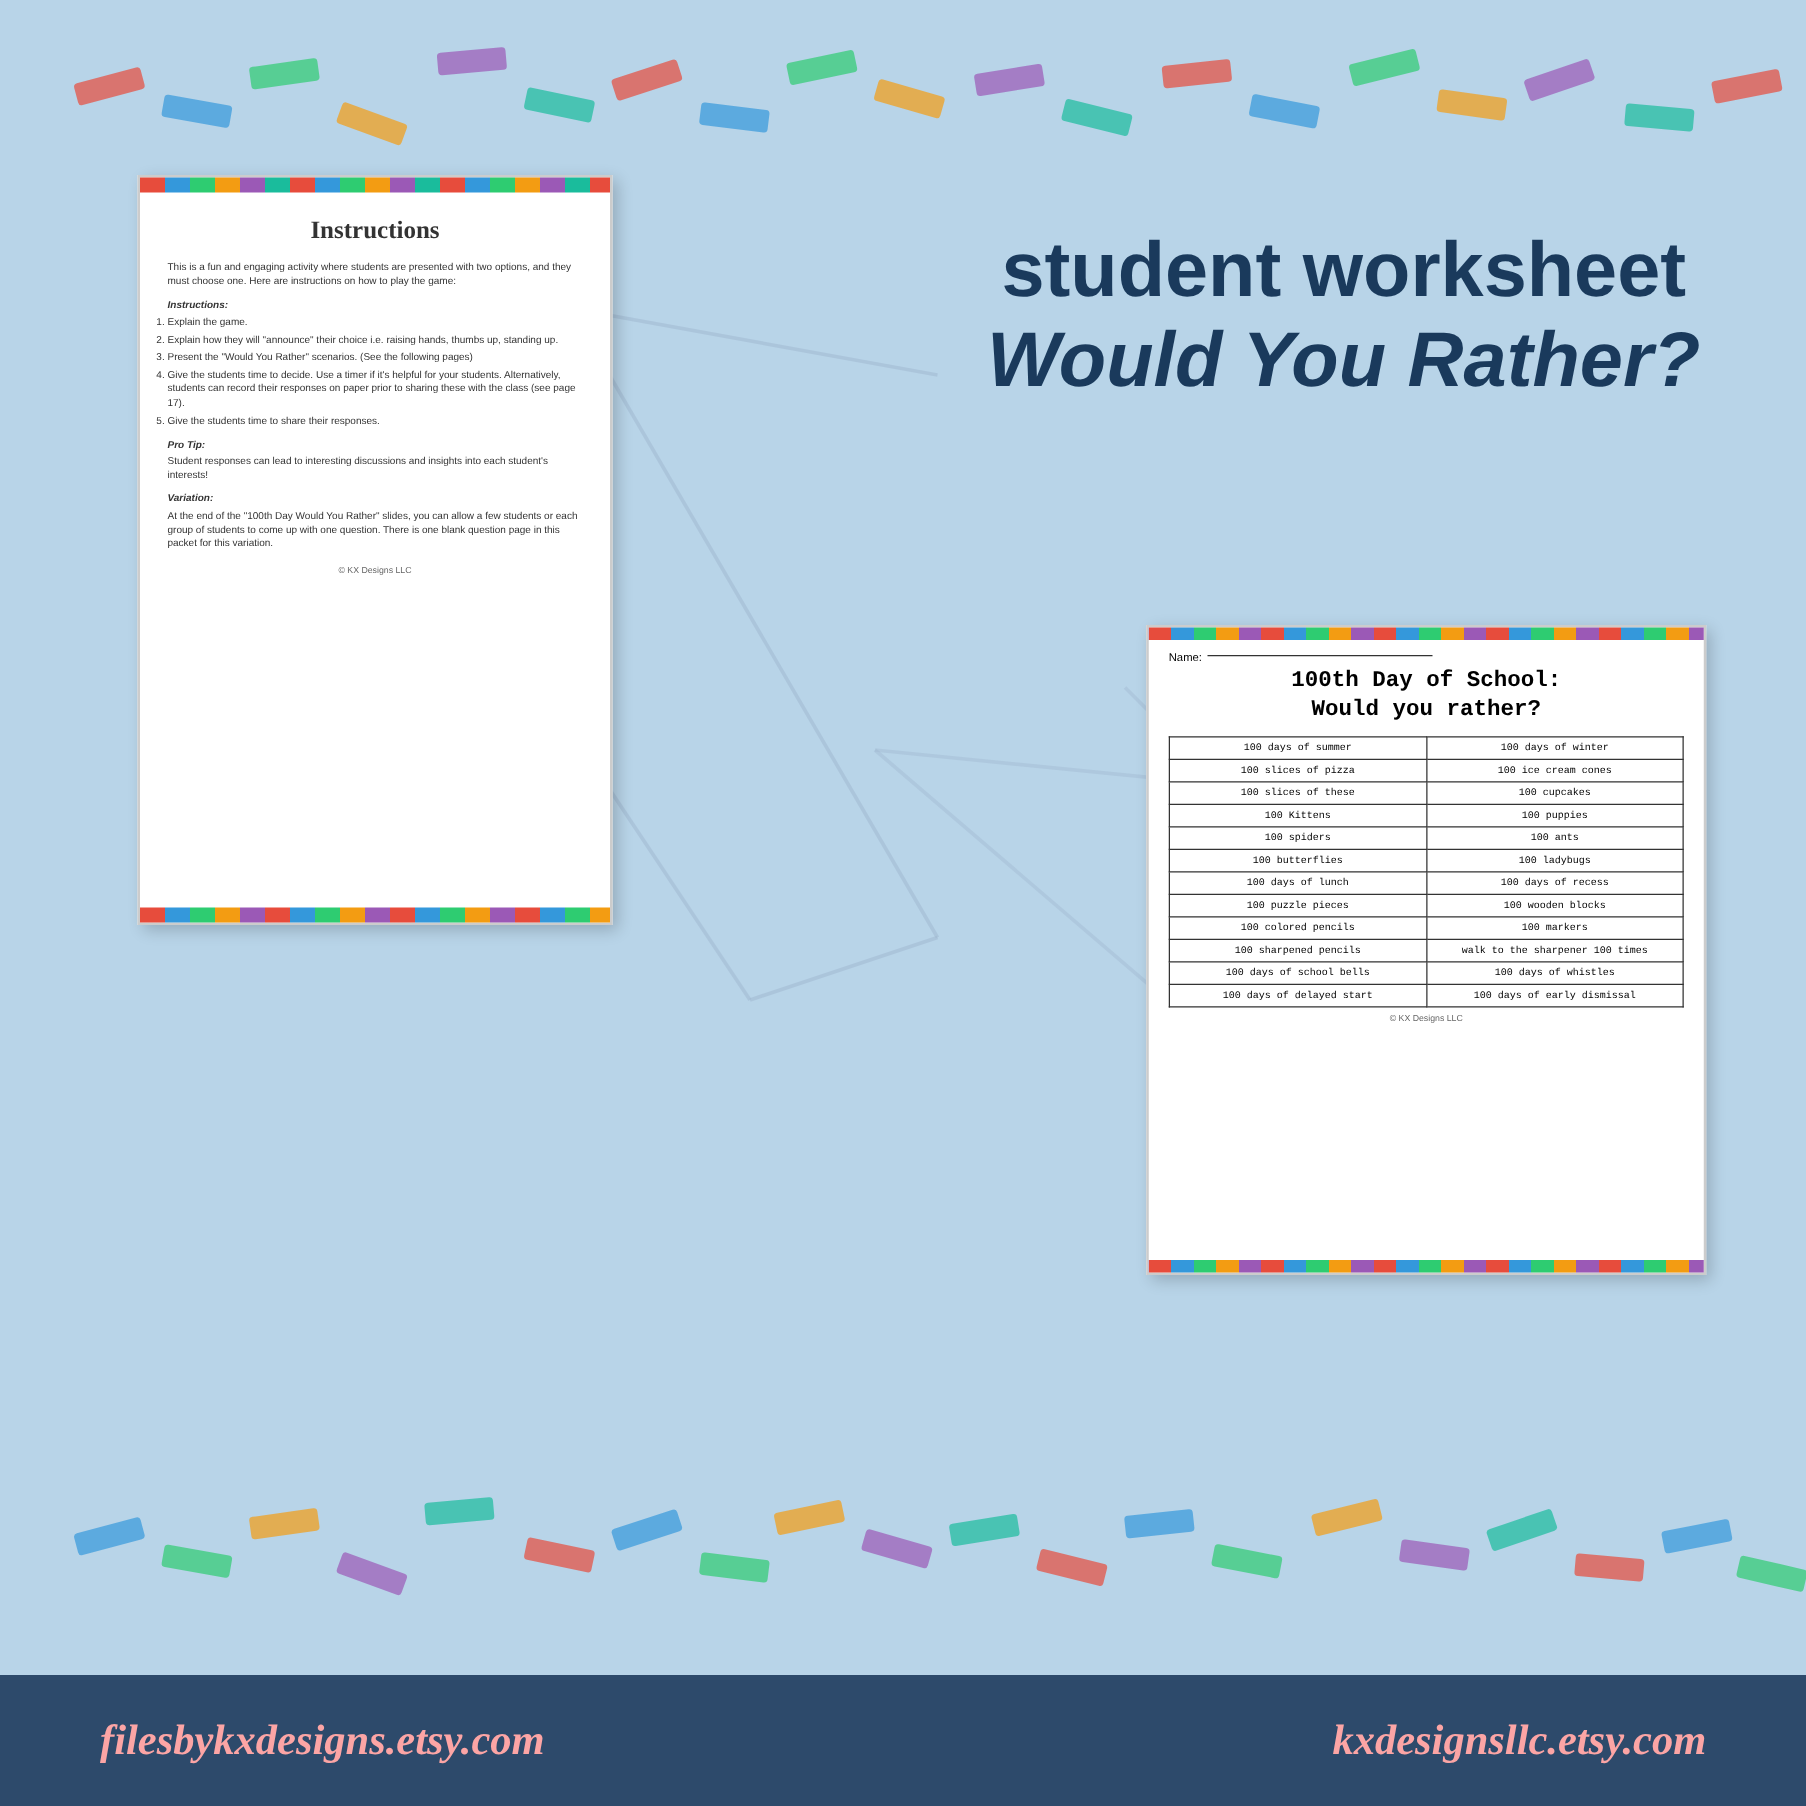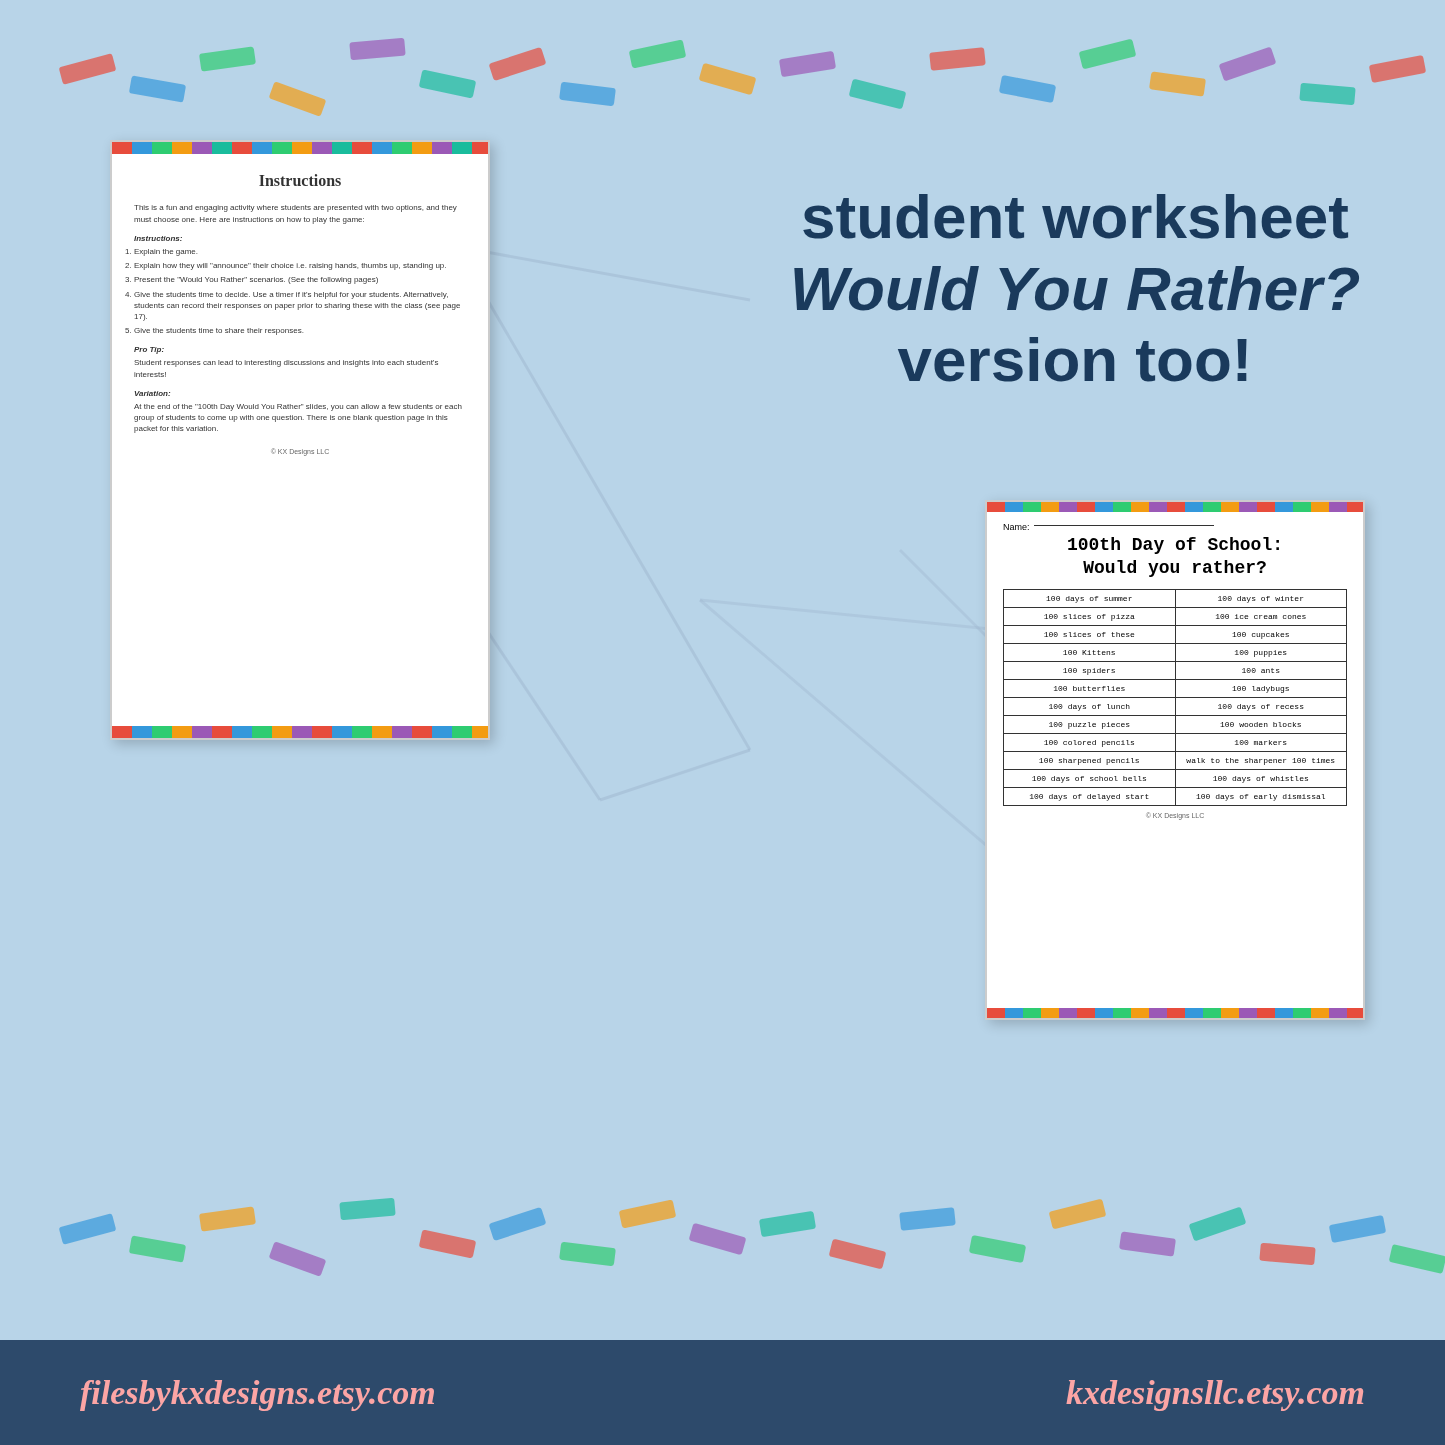--- a/index.html
+++ b/index.html
@@ -114,21 +114,21 @@
         #e74c3c 0px, #e74c3c 20px,
         #3498db 20px, #3498db 40px,
         #2ecc71 40px, #2ecc71 60px,
         #f39c12 60px, #f39c12 80px,
         #9b59b6 80px, #9b59b6 100px
       );
     }
 
     .instructions-doc h2 {
       font-family: 'Palatino Linotype', Georgia, serif;
-      font-size: 16px;
+      font-size: 20px;
       text-align: center;
       margin-bottom: 10px;
       margin-top: 8px;
       font-weight: bold;
     }
 
     .instructions-doc p {
       margin-bottom: 6px;
       font-size: 8px;
     }
@@ -155,21 +155,21 @@
       margin-top: 12px;
       font-size: 7px;
       color: #666;
     }
 
     
     .worksheet-doc {
       position: absolute;
       top: 500px;
       right: 80px;
-      width: 380px;
+      width: 448px;
       height: 520px;
       background: white;
       border: 2px solid #ccc;
       padding: 14px 16px;
       box-shadow: 4px 4px 12px rgba(0,0,0,0.2);
     }
 
     .worksheet-doc::before {
       content: '';
       position: absolute;
@@ -329,21 +329,20 @@
     <line x1="900" y1="550" x2="1200" y2="850" stroke="#a0b8d0" stroke-width="3" opacity="0.4"></line>
     <line x1="700" y1="600" x2="1200" y2="650" stroke="#a0b8d0" stroke-width="3" opacity="0.4"></line>
     <line x1="1050" y1="900" x2="1200" y2="850" stroke="#a0b8d0" stroke-width="3" opacity="0.4"></line>
   </svg>
 
   <div class="right-heading">
     <h1>
       <br>
       <span>student worksheet</span><br>
       <em><span>Would You Rather?</span></em><br>
-      <span>version too!</span>
     </h1>
   </div>
 
   <div class="instructions-doc">
     <h2>Instructions</h2>
     <p>This is a fun and engaging activity where students are presented with two options, and they must choose one. Here are instructions on how to play the game:</p>
     <p class="section-title">Instructions:</p>
     <ol>
       <li>Explain the game.</li>
       <li>Explain how they will "announce" their choice i.e. raising hands, thumbs up, standing up.</li>

